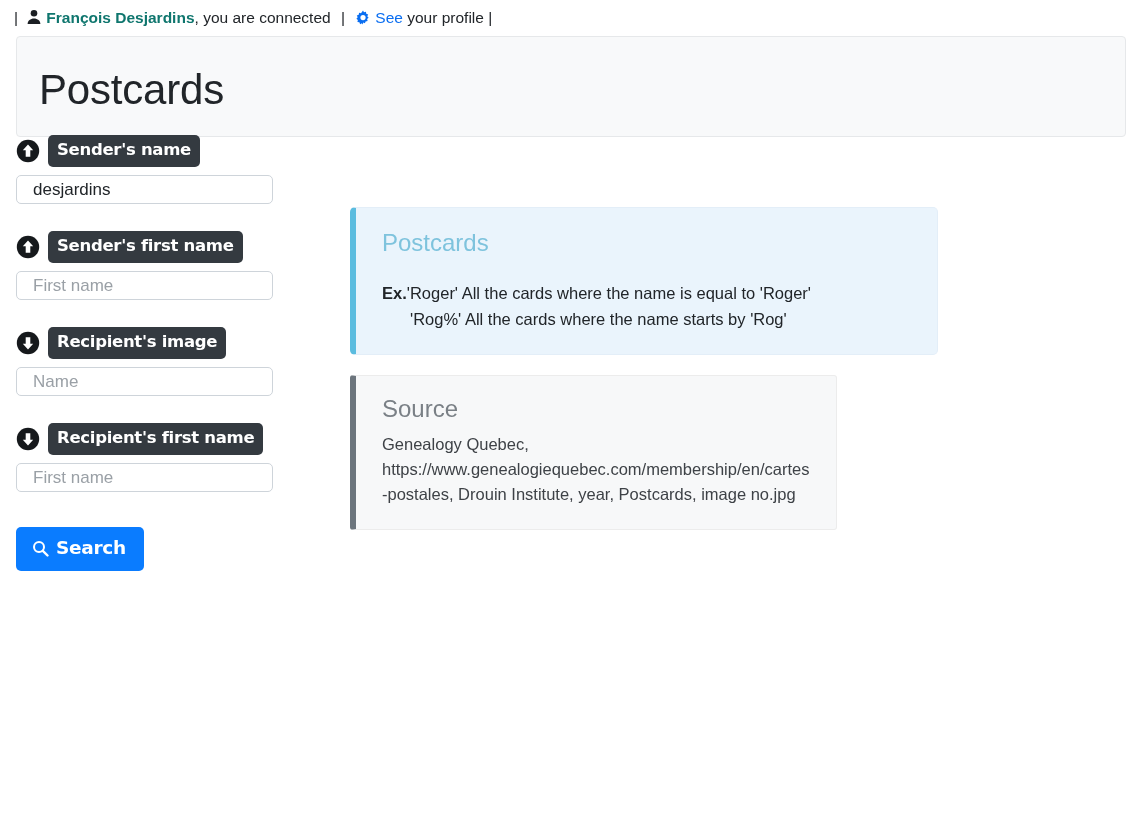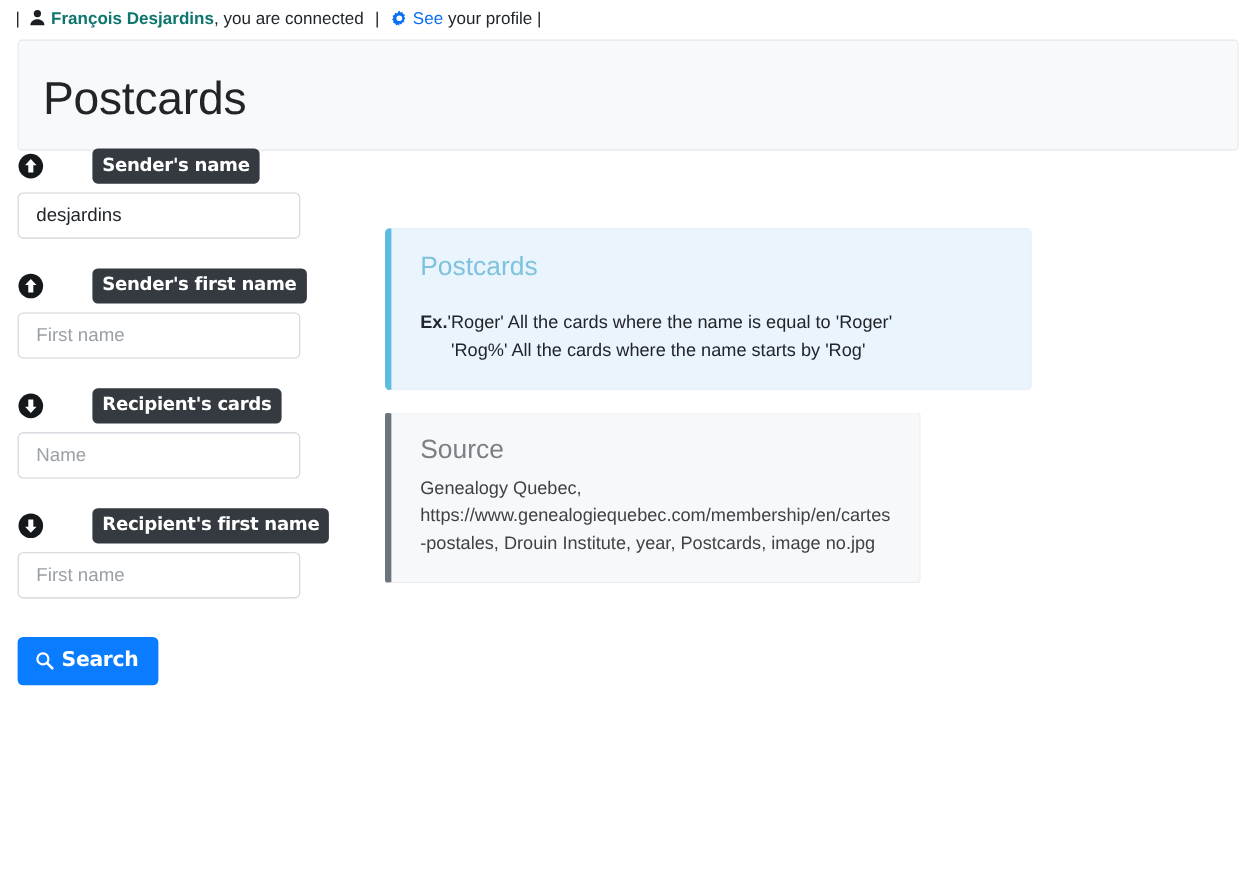--- a/index.html
+++ b/index.html
@@ -89,21 +89,20 @@
     width: 300px;
   }
   .field-group {
     margin-bottom: 0;
   }
   .field-head {
     display: flex;
     align-items: center;
     height: 28px;
     margin-bottom: 10px;
-    gap: 36px;
   }
   .dir-icon {
     width: 24px;
     height: 24px;
     flex: 0 0 24px;
     margin-right: 8px;
     display: block;
   }
   .badge {
     display: inline-block;
@@ -115,21 +114,21 @@
     padding: 7px 9px 8px 9px;
     border-radius: 5px;
     font-family: "DejaVu Sans", sans-serif;
     letter-spacing: -0.3px;
     white-space: nowrap;
   }
   .text-input {
     display: block;
     box-sizing: border-box;
     width: 257px;
-    height: 42px;
+    height: 29px;
     padding: 6px 12px 6px 16px;
     font-size: 17px;
     font-family: "Liberation Sans", sans-serif;
     color: #212529;
     background: #ffffff;
     border: 1px solid #ced4da;
     border-radius: 5px;
     outline: none;
   }
   .text-input::placeholder { color: #9aa0a6; opacity: 1; }
@@ -275,21 +274,21 @@
 
     
     <div class="field-group" style="margin-bottom:29px;">
       <div class="field-head">
         <span class="dir-icon">
           <svg width="24" height="24" viewBox="0 0 24 24" aria-hidden="true">
             <circle cx="12" cy="12" r="11.2" fill="#16191c"></circle>
             <path d="M12 18.4l-5.2-5.6h2.9V6.2h4.6v6.6h2.9z" fill="#ffffff"></path>
           </svg>
         </span>
-        <span class="badge">Recipient's cards</span>
+        <span class="badge">Recipient's image</span>
       </div>
       <input class="text-input" type="text" placeholder="Name" style="">
     </div>
 
     
     <div class="field-group" style="margin-bottom:35px;">
       <div class="field-head">
         <span class="dir-icon">
           <svg width="24" height="24" viewBox="0 0 24 24" aria-hidden="true">
             <circle cx="12" cy="12" r="11.2" fill="#16191c"></circle>

